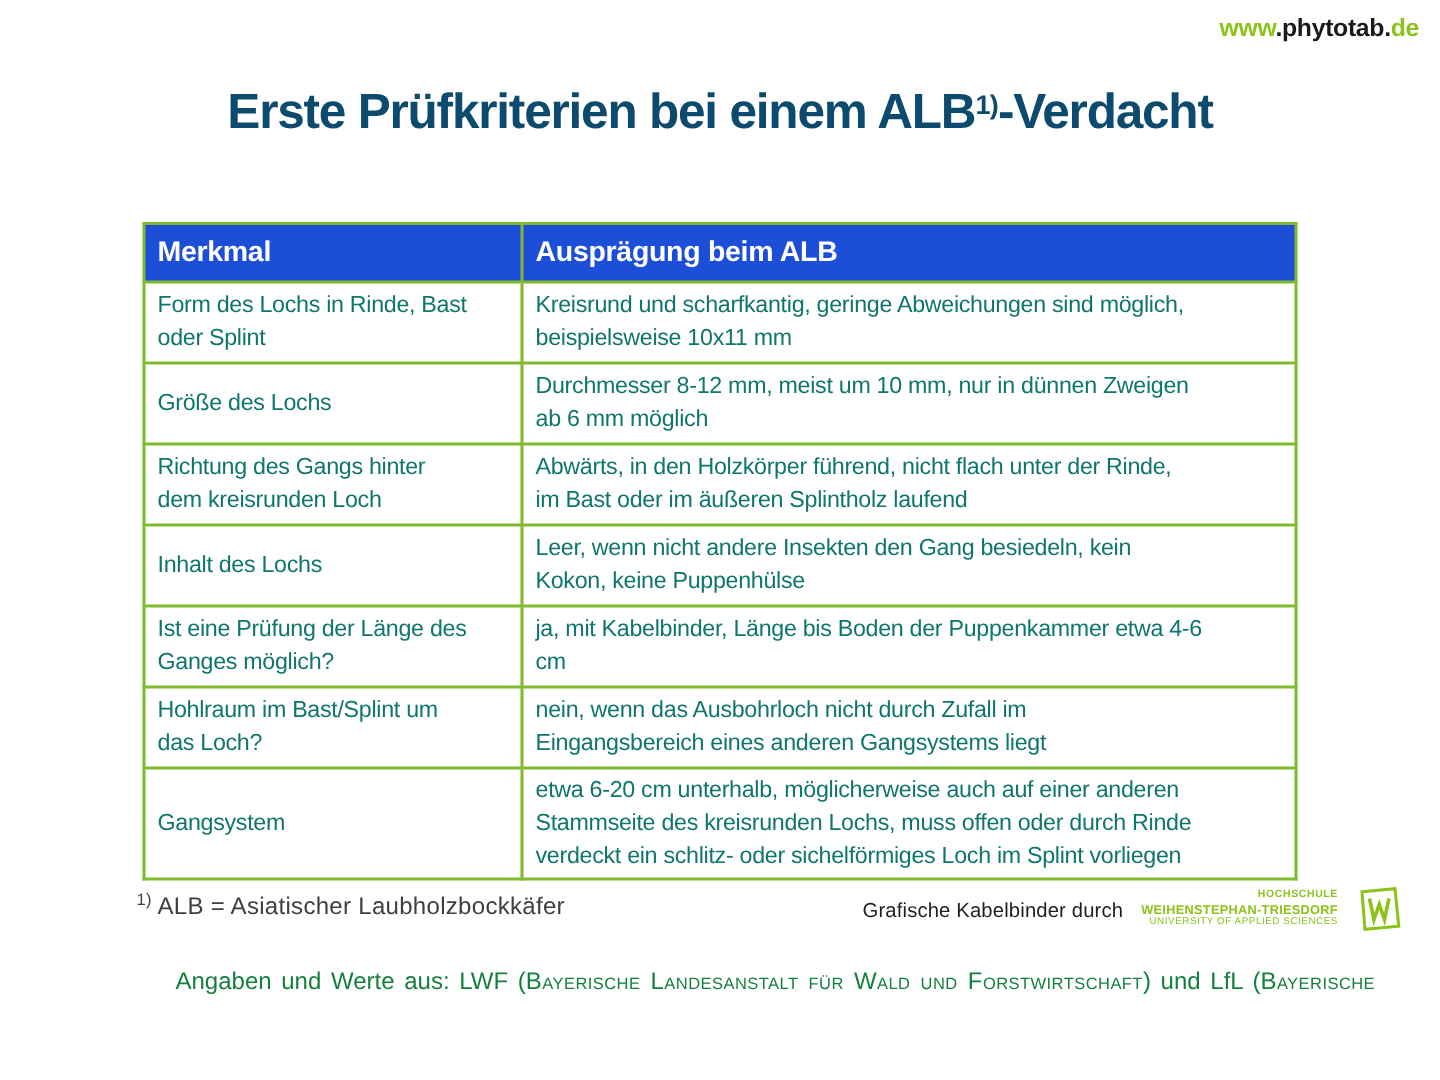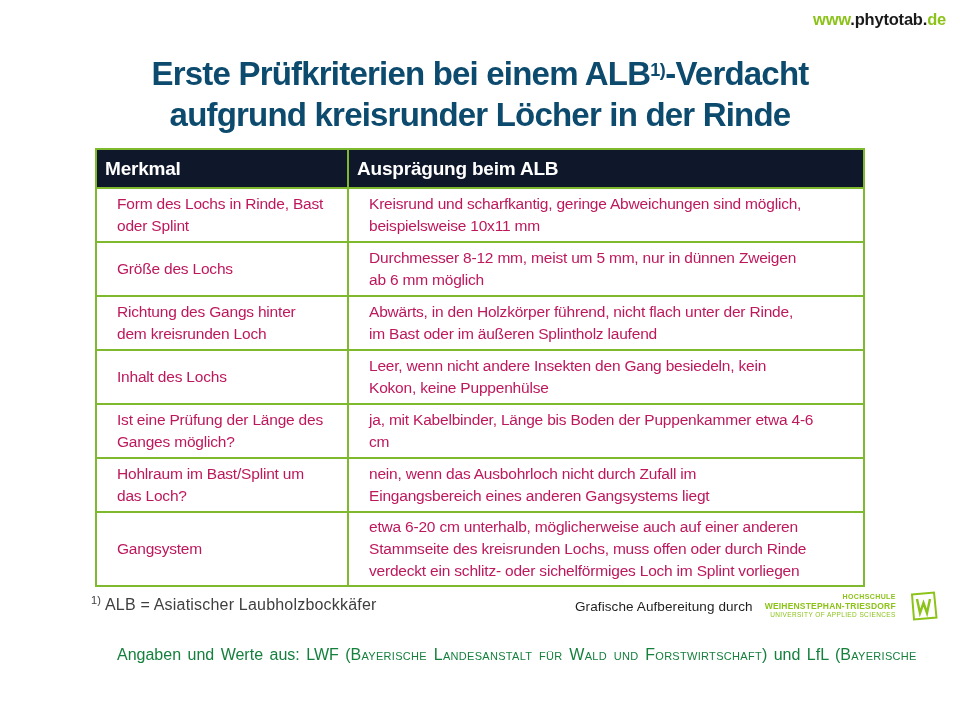--- a/index.html
+++ b/index.html
@@ -13,23 +13,23 @@
 
   
   .title{position:absolute;top:50px;left:0;width:960px;text-align:center;
          font-size:33px;font-weight:bold;color:#0c4a6e;line-height:41px;letter-spacing:-0.8px;}
   .title sup{font-size:18px;vertical-align:9px;letter-spacing:-0.5px;}
 
   
   table.alb{position:absolute;left:95px;top:148px;width:770px;border-collapse:collapse;table-layout:fixed;}
   table.alb th,table.alb td{border:2px solid #7FB92E;vertical-align:middle;
          font-size:15.5px;letter-spacing:-0.2px;line-height:22px;white-space:pre-line;}
-  table.alb th{background:#0f172a;color:#ffffff;font-size:19px;font-weight:bold;
+  table.alb th{background:#1d4ed8;color:#ffffff;font-size:19px;font-weight:bold;
          text-align:left;height:33px;padding:2px 8px;letter-spacing:-0.2px;}
-  table.alb td{padding:3px 4px 3px 20px;color:#be185d;}
+  table.alb td{padding:3px 4px 3px 8px;color:#0f766e;}
   col.c1{width:252px;}
   tr.h54{height:54px;}
   tr.h74{height:74px;}
 
   
   .footnote{position:absolute;left:91px;top:594px;font-size:16px;color:#3f3f3f;letter-spacing:0.2px;}
   .footnote sup{font-size:11px;vertical-align:6px;}
 
   
   .credit{position:absolute;left:575px;top:590px;height:32px;display:flex;align-items:center;gap:12px;}
@@ -47,21 +47,20 @@
 </style>
 </head>
 <body>
 
 <div class="brand">
   <span class="g">www</span><span class="k">.</span><span class="k">phytotab</span><span class="k">.</span><span class="g">de</span>
 </div>
 
 <div class="title">
   <div><span>Erste Prüfkriterien bei einem ALB</span><sup>1)</sup><span>-Verdacht</span></div>
-  <div>aufgrund kreisrunder Löcher in der Rinde</div>
 </div>
 
 <table class="alb">
   <colgroup>
       <col class="c1">
       <col>
     </colgroup>
   <thead>
     <tr>
       <th>Merkmal</th>
@@ -70,21 +69,21 @@
   </thead>
   <tbody>
     <tr class="h54">
       <td>Form des Lochs in Rinde, Bast
 oder Splint</td>
       <td>Kreisrund und scharfkantig, geringe Abweichungen sind möglich,
 beispielsweise 10x11 mm</td>
     </tr>
     <tr class="h54">
       <td>Größe des Lochs</td>
-      <td>Durchmesser 8-12 mm, meist um 5 mm, nur in dünnen Zweigen
+      <td>Durchmesser 8-12 mm, meist um 10 mm, nur in dünnen Zweigen
 ab 6 mm möglich</td>
     </tr>
     <tr class="h54">
       <td>Richtung des Gangs hinter
 dem kreisrunden Loch</td>
       <td>Abwärts, in den Holzkörper führend, nicht flach unter der Rinde,
 im Bast oder im äußeren Splintholz laufend</td>
     </tr>
     <tr class="h54">
       <td>Inhalt des Lochs</td>
@@ -111,21 +110,21 @@
     </tr>
   </tbody>
 </table>
 
 <div class="footnote">
   <sup>1)</sup>
   <span>ALB = Asiatischer Laubholzbockkäfer</span>
 </div>
 
 <div class="credit">
-  <span class="credit-label">Grafische Aufbereitung durch</span>
+  <span class="credit-label">Grafische Kabelbinder durch</span>
   <div class="logo-text">
     <div class="l1">HOCHSCHULE</div>
     <div class="l2">WEIHENSTEPHAN-TRIESDORF</div>
     <div class="l3">UNIVERSITY OF APPLIED SCIENCES</div>
   </div>
   <svg class="logo-mark" viewBox="0 0 30 30">
     <path d="M4 3.5 L26 1.5 L28.5 26.5 L6 28.5 Z" fill="none" stroke="#8CC319" stroke-width="2"></path>
     <path d="M9 8 L12 22 L15.5 12 L19 22 L22 8" fill="none" stroke="#8CC319" stroke-width="2.4" stroke-linejoin="miter"></path>
   </svg>
 </div>

